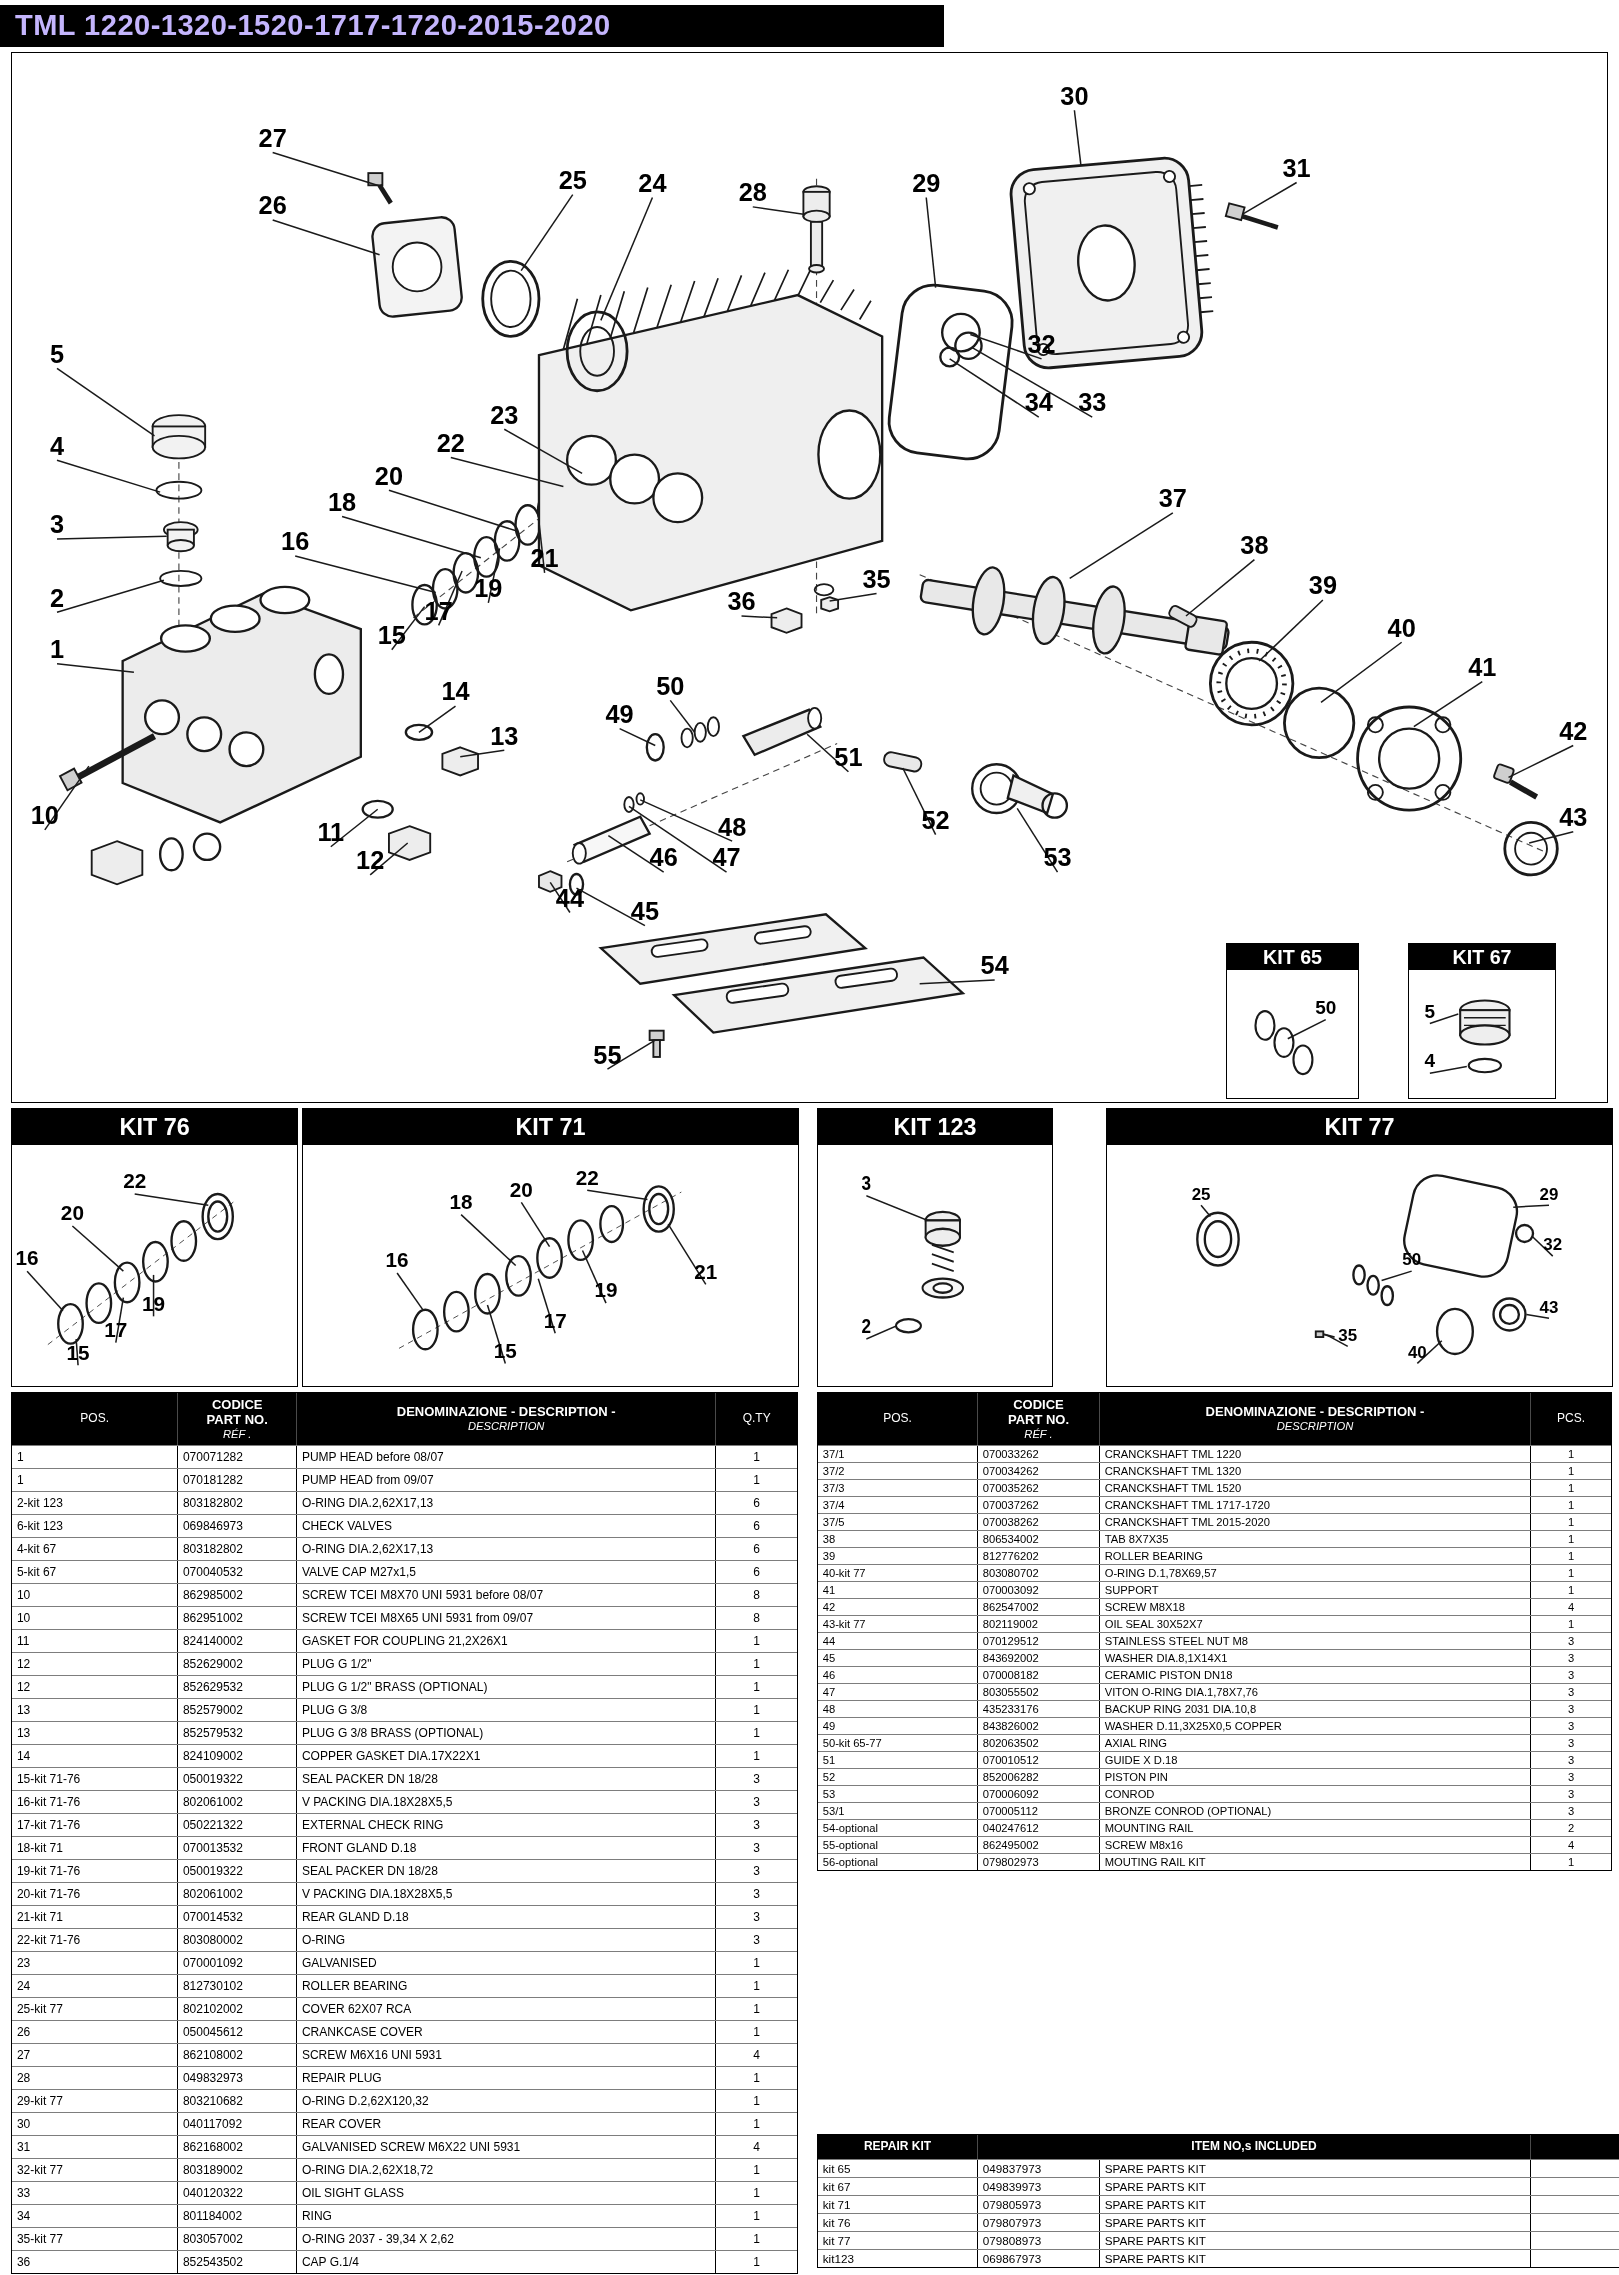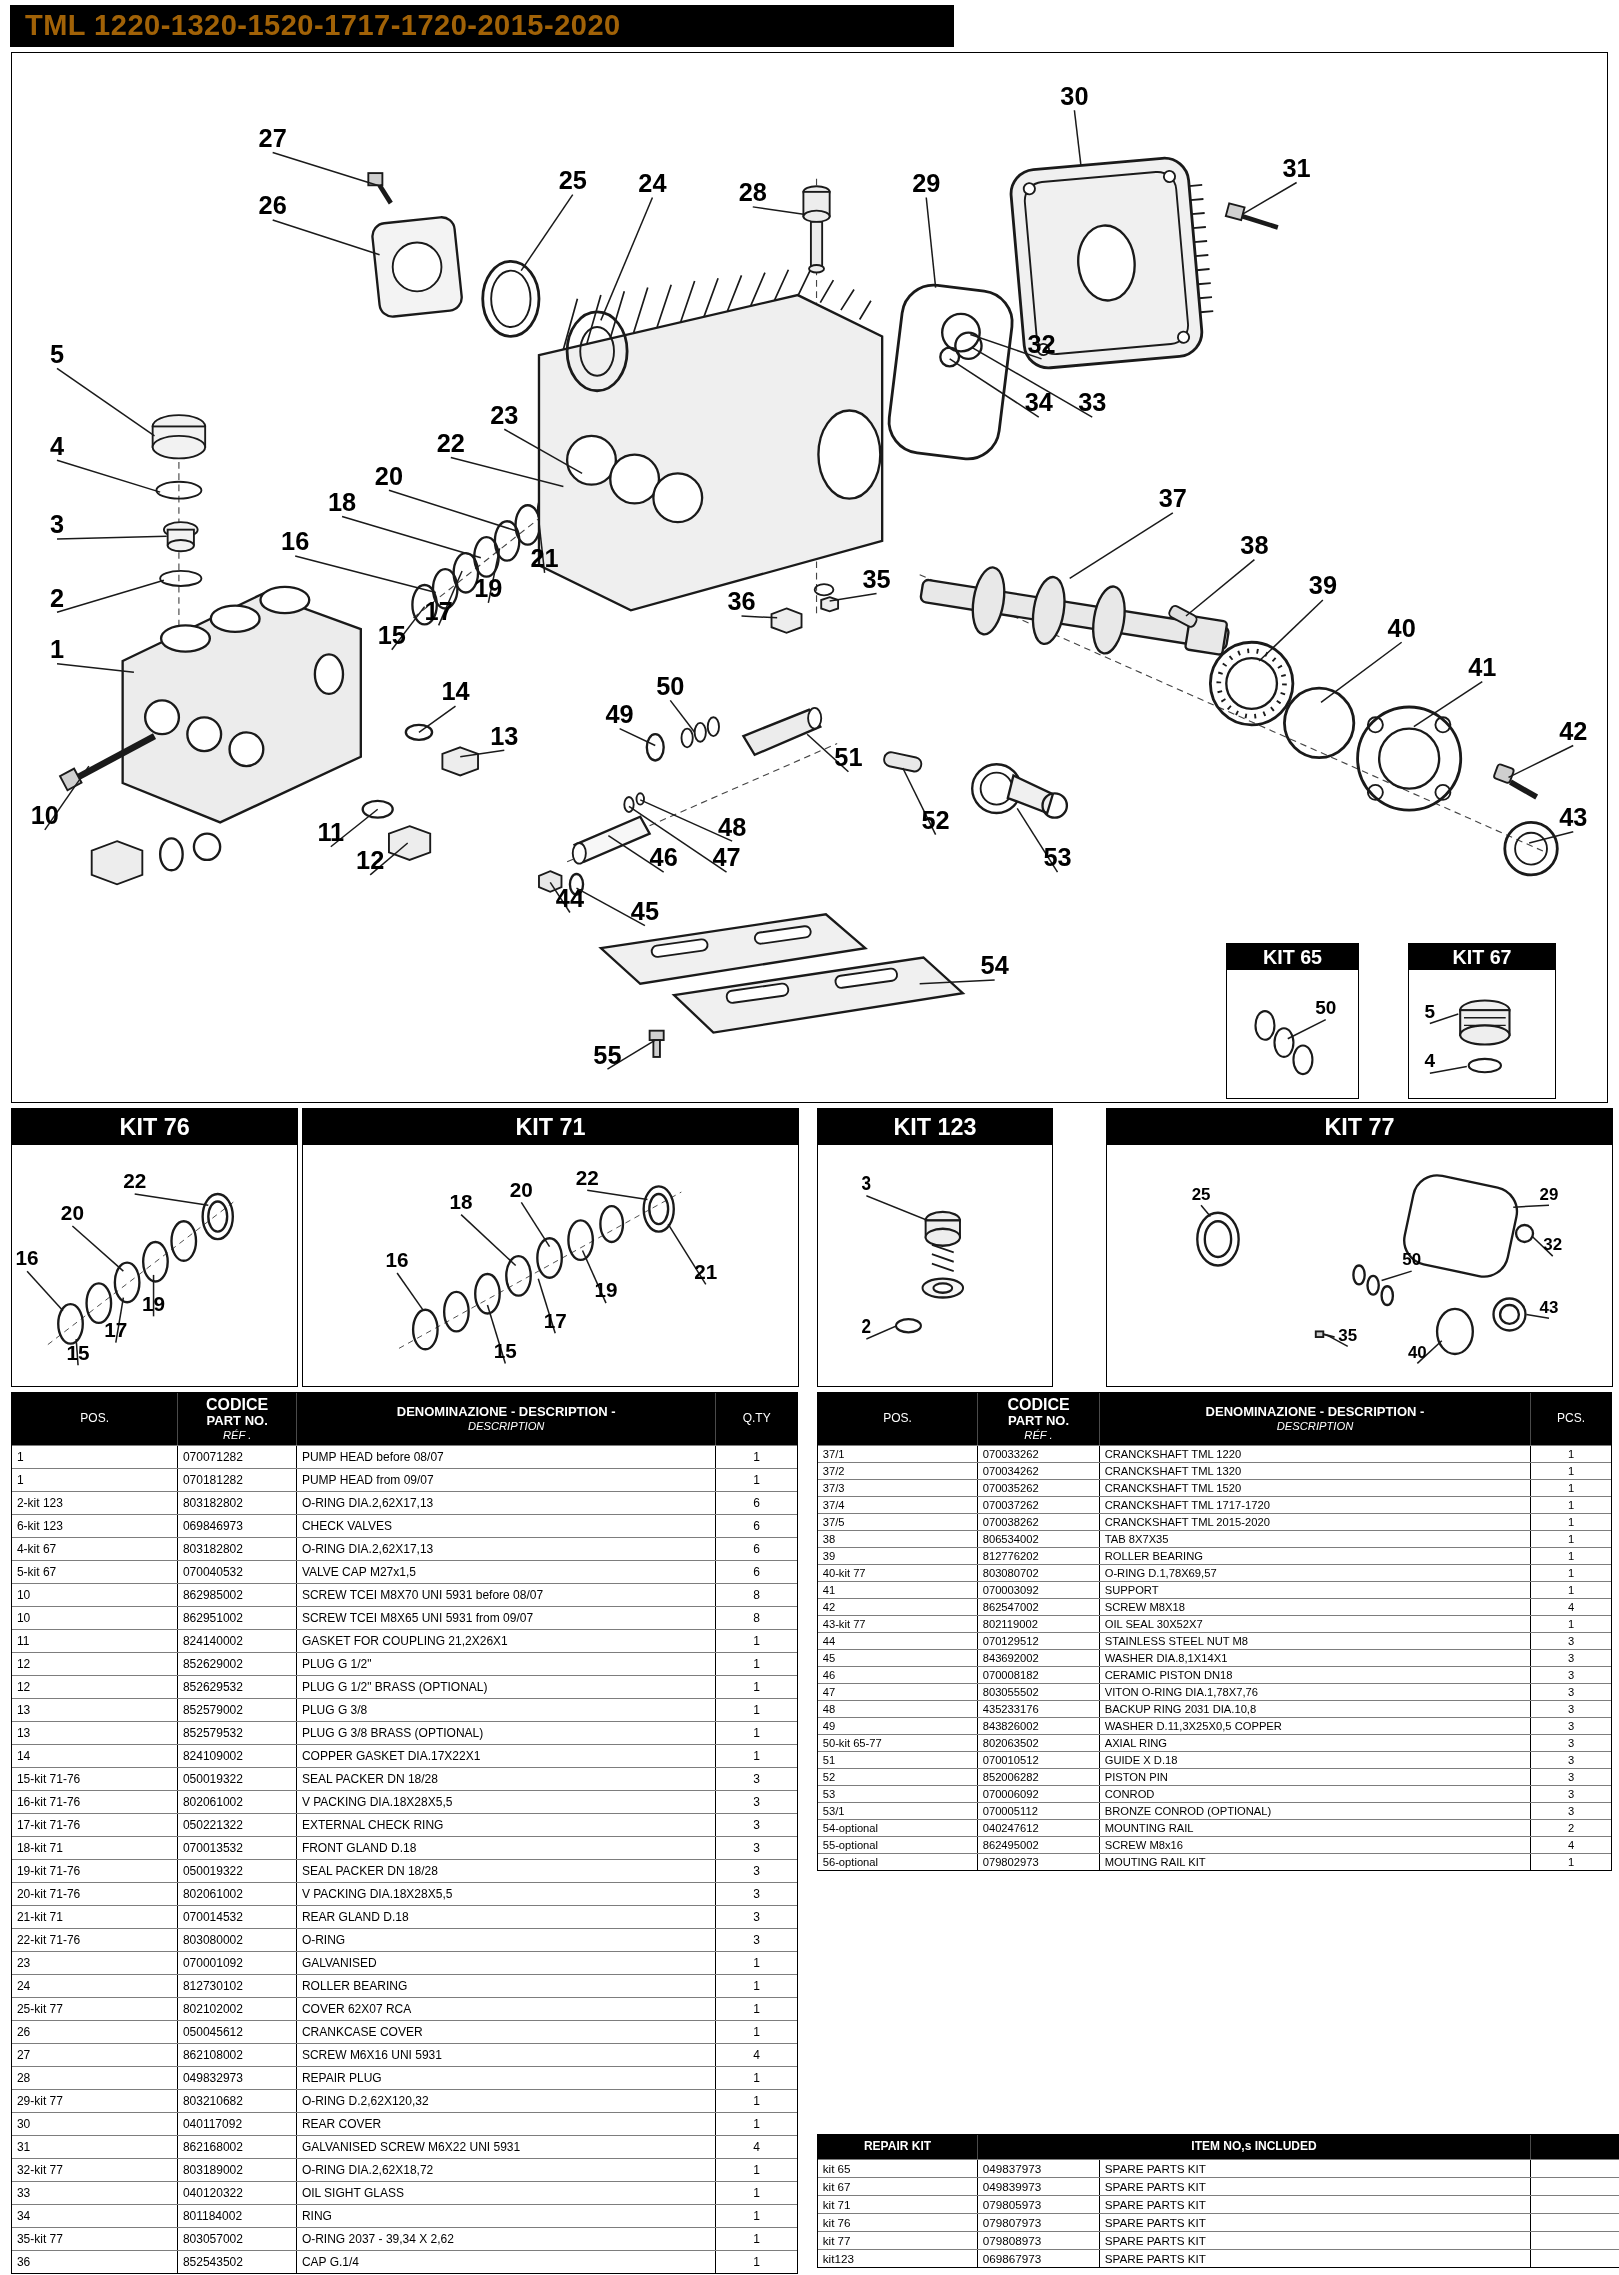--- a/index.html
+++ b/index.html
@@ -1,18 +1,18 @@
 <!DOCTYPE html>
 <html style="font-size:15px"><head>
 <meta charset="utf-8">
 <style>
   *{margin:0;padding:0;box-sizing:border-box}
   html,body{background:#fff}
   body{width:1620px;height:2276px;position:relative;font-family:"Liberation Sans",sans-serif;color:#000;overflow:hidden}
-  .title-bar{position:absolute;left:10px;top:4.7px;width:944px;height:42px;background:#000;color:#a16207;display:flex;align-items:center;padding-left:15px;font-size:29px;font-weight:bold;letter-spacing:0.5px}
+  .title-bar{position:absolute;left:0;top:4.7px;width:944px;height:42px;background:#000;color:#c4b5fd;display:flex;align-items:center;padding-left:15px;font-size:29px;font-weight:bold;letter-spacing:0.5px}
   .diagram-box{position:absolute;left:11.2px;top:52px;width:1597px;height:1051px;border:1.9px solid #000;background:#fff}
   .diagram-box svg{width:100%;height:100%;display:block}
   .mini-kit{position:absolute;border:1.9px solid #000;background:#fff}
   .mini-kit .kit-header{background:#000;color:#fff;text-align:center;font-weight:bold;font-size:19.7px;height:26px;line-height:26px}
   .mini-kit svg{width:100%;height:calc(100% - 26px);display:block}
   #kit65{left:1226px;top:943px;width:133px;height:156px}
   #kit67{left:1408px;top:943px;width:148px;height:156px}
   .kit-panel{position:absolute;top:1108px;height:279px;border:1.9px solid #000;background:#fff}
   .kit-panel .kit-header{background:#000;color:#fff;text-align:center;font-weight:bold;font-size:23.4px;height:36px;line-height:36px}
   .kit-panel svg{width:100%;height:calc(100% - 36px);display:block}
@@ -24,21 +24,21 @@
   #left-table{left:11.2px;top:1392px;width:787px;font-size:12px}
   #right-table{left:817px;top:1392px;width:795px;font-size:11.2px}
   #repair-table{left:817px;top:2134px;width:931px;font-size:11.7px}
   .thead{display:grid;background:#000;color:#fff;height:52px}
   #left-table .thead{grid-template-columns:165px 119px 419px 1fr}
   #right-table .thead{grid-template-columns:159px 122px 431px 1fr}
   #repair-table .thead{grid-template-columns:159px 553px 1fr;height:24px}
   .hcell{display:flex;flex-direction:column;align-items:center;justify-content:center;height:100%;border-left:0.9px solid #4a4a4a;text-align:center;line-height:1.15}
   .hcell:first-child{border-left:none}
   .h-row{flex-direction:row;font-size:12px;font-weight:normal}
-  .h-sm{font-size:16px;font-weight:bold}
+  .h-sm{font-size:13px;font-weight:bold}
   .h-md{font-size:13px;font-weight:bold}
   .h-it{font-size:11.2px;font-style:italic;font-weight:normal}
   #repair-table .hcell{font-size:12px;font-weight:bold;flex-direction:row}
   .trow{display:grid;border-top:0.9px solid #7d7d7d;background:#fff}
   #left-table .trow{grid-template-columns:165px 119px 419px 1fr;height:23px}
   #right-table .trow{grid-template-columns:159px 122px 431px 1fr;height:17px}
   #repair-table .trow{grid-template-columns:159px 122px 431px 1fr;height:18px}
   .tcell{display:flex;align-items:center;padding:0 4.7px;border-left:0.9px solid #000;overflow:hidden;white-space:nowrap}
   .tcell.c0{border-left:none}
   .tcell.c3{justify-content:center;padding:0 1.9px}

